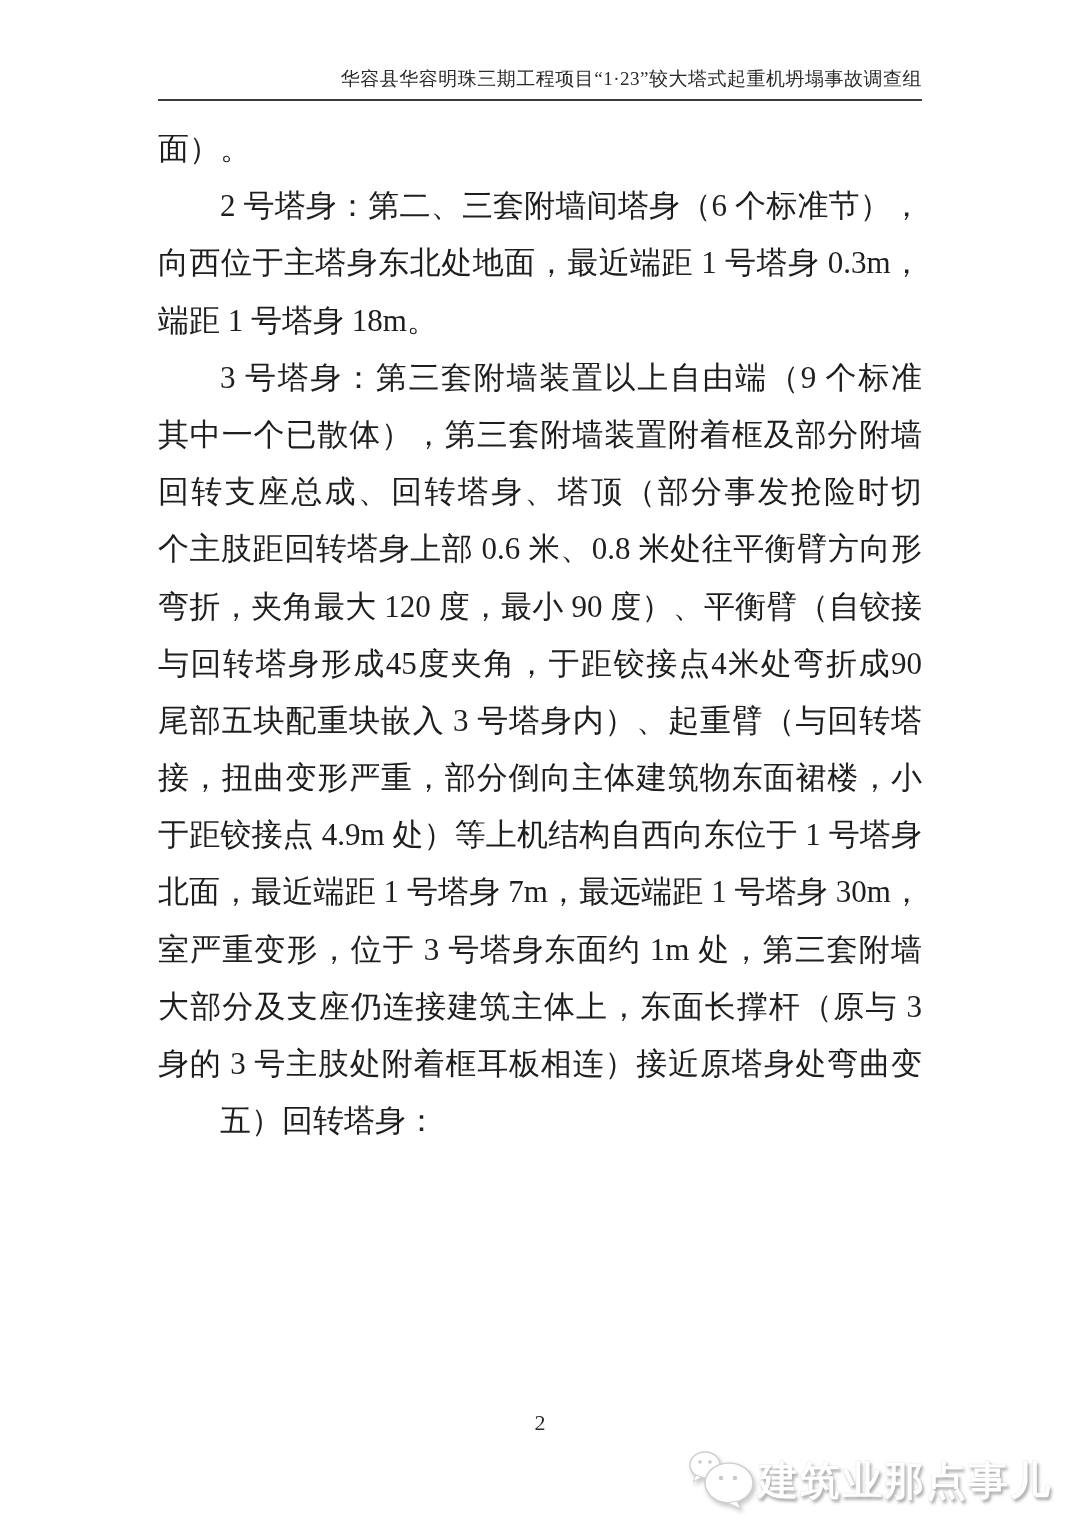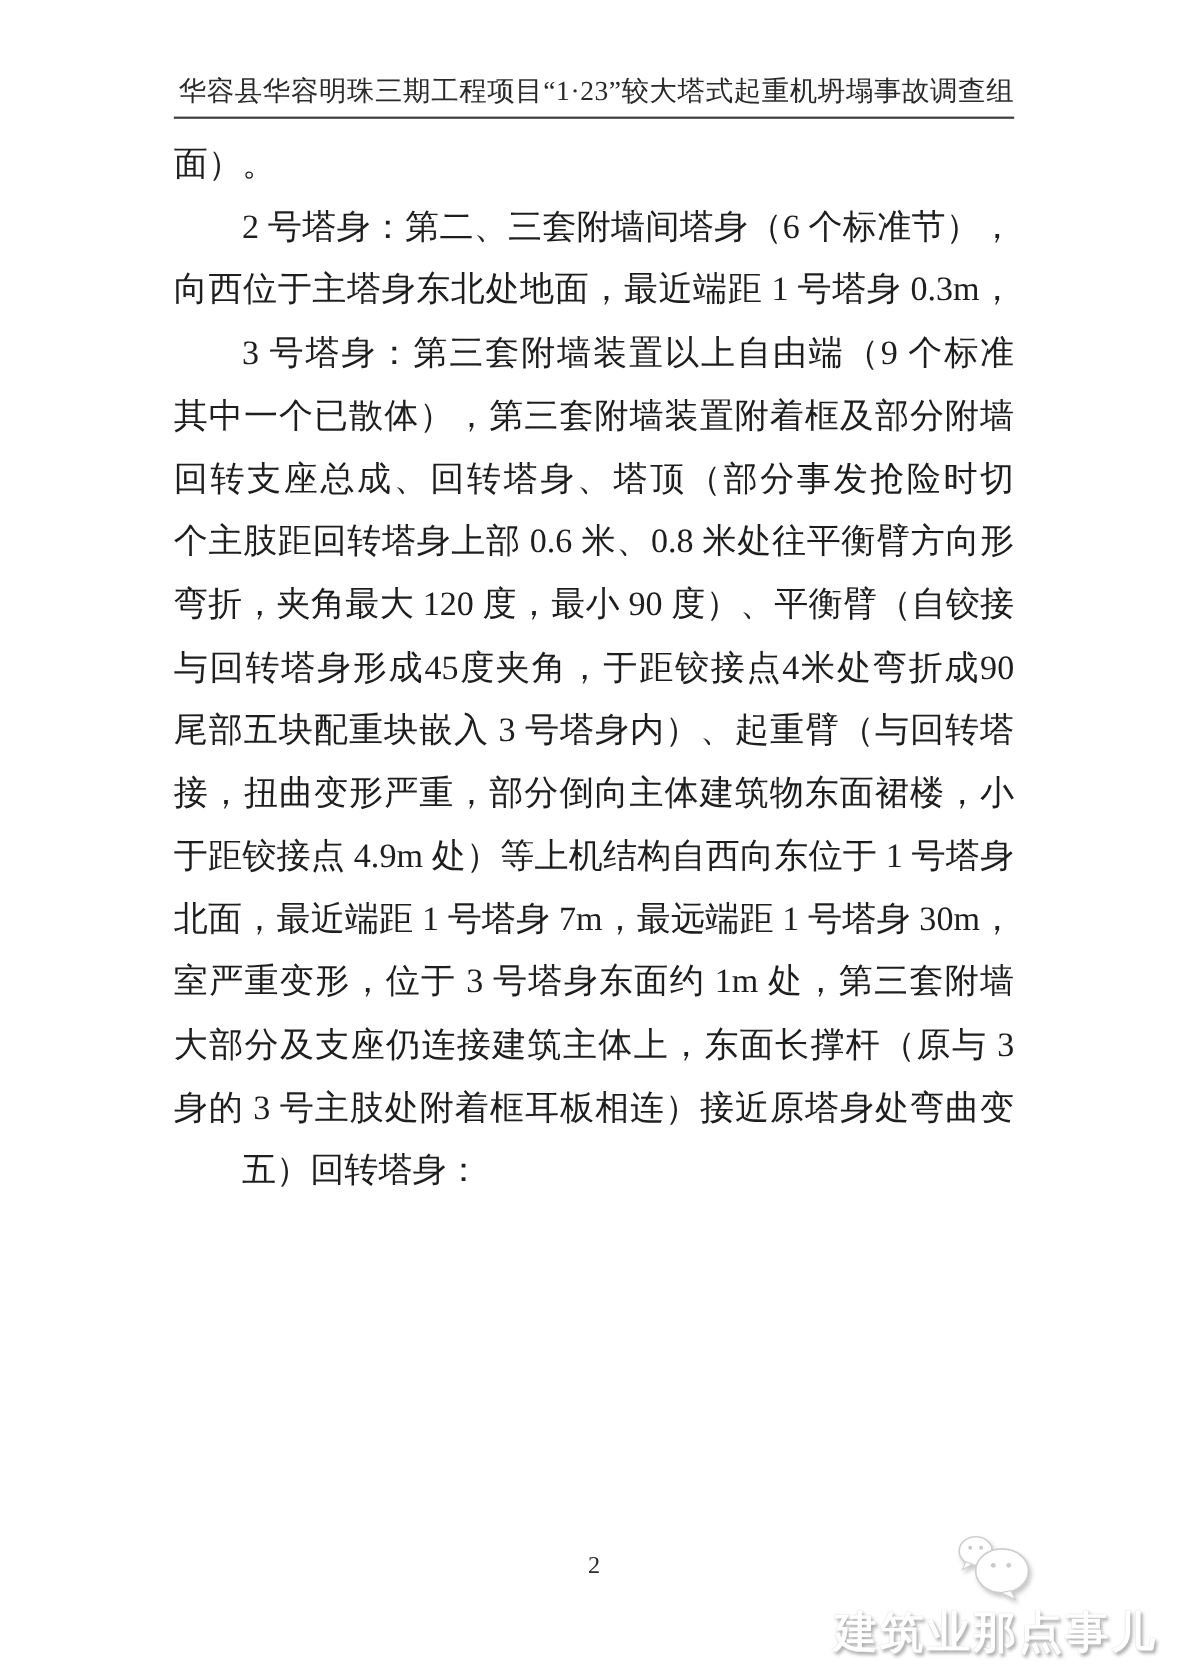--- a/index.html
+++ b/index.html
@@ -11,21 +11,21 @@
     overflow: hidden;
     font-family: "Liberation Serif", "DejaVu Serif", serif;
     color: #1e1e1e;
   }
   .header {
     position: absolute;
     left: 158px;
     top: 66px;
     width: 764px;
     text-align: right;
-    font-size: 25px;
+    font-size: 19px;
     letter-spacing: 0.5px;
     color: #2a2a2a;
     padding-bottom: 7px;
     border-bottom: 2px solid #3c3c3c;
   }
   .body-text {
     position: absolute;
     left: 158px;
     top: 120px;
     width: 764px;
@@ -55,21 +55,20 @@
     text-align: center;
     font-size: 22px;
     color: #2a2a2a;
   }
   .watermark {
     position: absolute;
     right: 28px;
     bottom: 16px;
     display: flex;
     align-items: center;
-    flex-direction: column;
   }
   .wm-icon {
     width: 70px;
     height: 62px;
     filter: drop-shadow(2px 3px 2px rgba(170,170,170,0.65));
   }
   .wm-label {
     font-family: "Liberation Sans", "DejaVu Sans", sans-serif;
     font-weight: bold;
     font-size: 40px;
@@ -85,20 +84,21 @@
 <div class="page">
 
   <div class="header">
     <span>华容县华容明珠三期工程项目“1·23”较大塔式起重机坍塌事故调查组</span>
   </div>
 
   <div class="body-text">
     <div class="line">面）。</div>
     <div class="line indent fill">2 号塔身：第二、三套附墙间塔身（6 个标准节），自东</div>
     <div class="line fill">向西位于主塔身东北处地面，最近端距 1 号塔身 0.3m，最远</div>
+    <div class="line">端距 1 号塔身 18m。</div>
     <div class="line indent fill">3 号塔身：第三套附墙装置以上自由端（9 个标准节，</div>
     <div class="line fill">其中一个已散体），第三套附墙装置附着框及部分附墙撑杆、</div>
     <div class="line fill">回转支座总成、回转塔身、塔顶（部分事发抢险时切除，4</div>
     <div class="line fill">个主肢距回转塔身上部 0.6 米、0.8 米处往平衡臂方向形成</div>
     <div class="line fill">弯折，夹角最大 120 度，最小 90 度）、平衡臂（自铰接点处</div>
     <div class="line fill">与回转塔身形成45度夹角，于距铰接点4米处弯折成90度，</div>
     <div class="line fill">尾部五块配重块嵌入 3 号塔身内）、起重臂（与回转塔身铰</div>
     <div class="line fill">接，扭曲变形严重，部分倒向主体建筑物东面裙楼，小车位</div>
     <div class="line fill">于距铰接点 4.9m 处）等上机结构自西向东位于 1 号塔身东</div>
     <div class="line fill">北面，最近端距 1 号塔身 7m，最远端距 1 号塔身 30m，司机</div>

